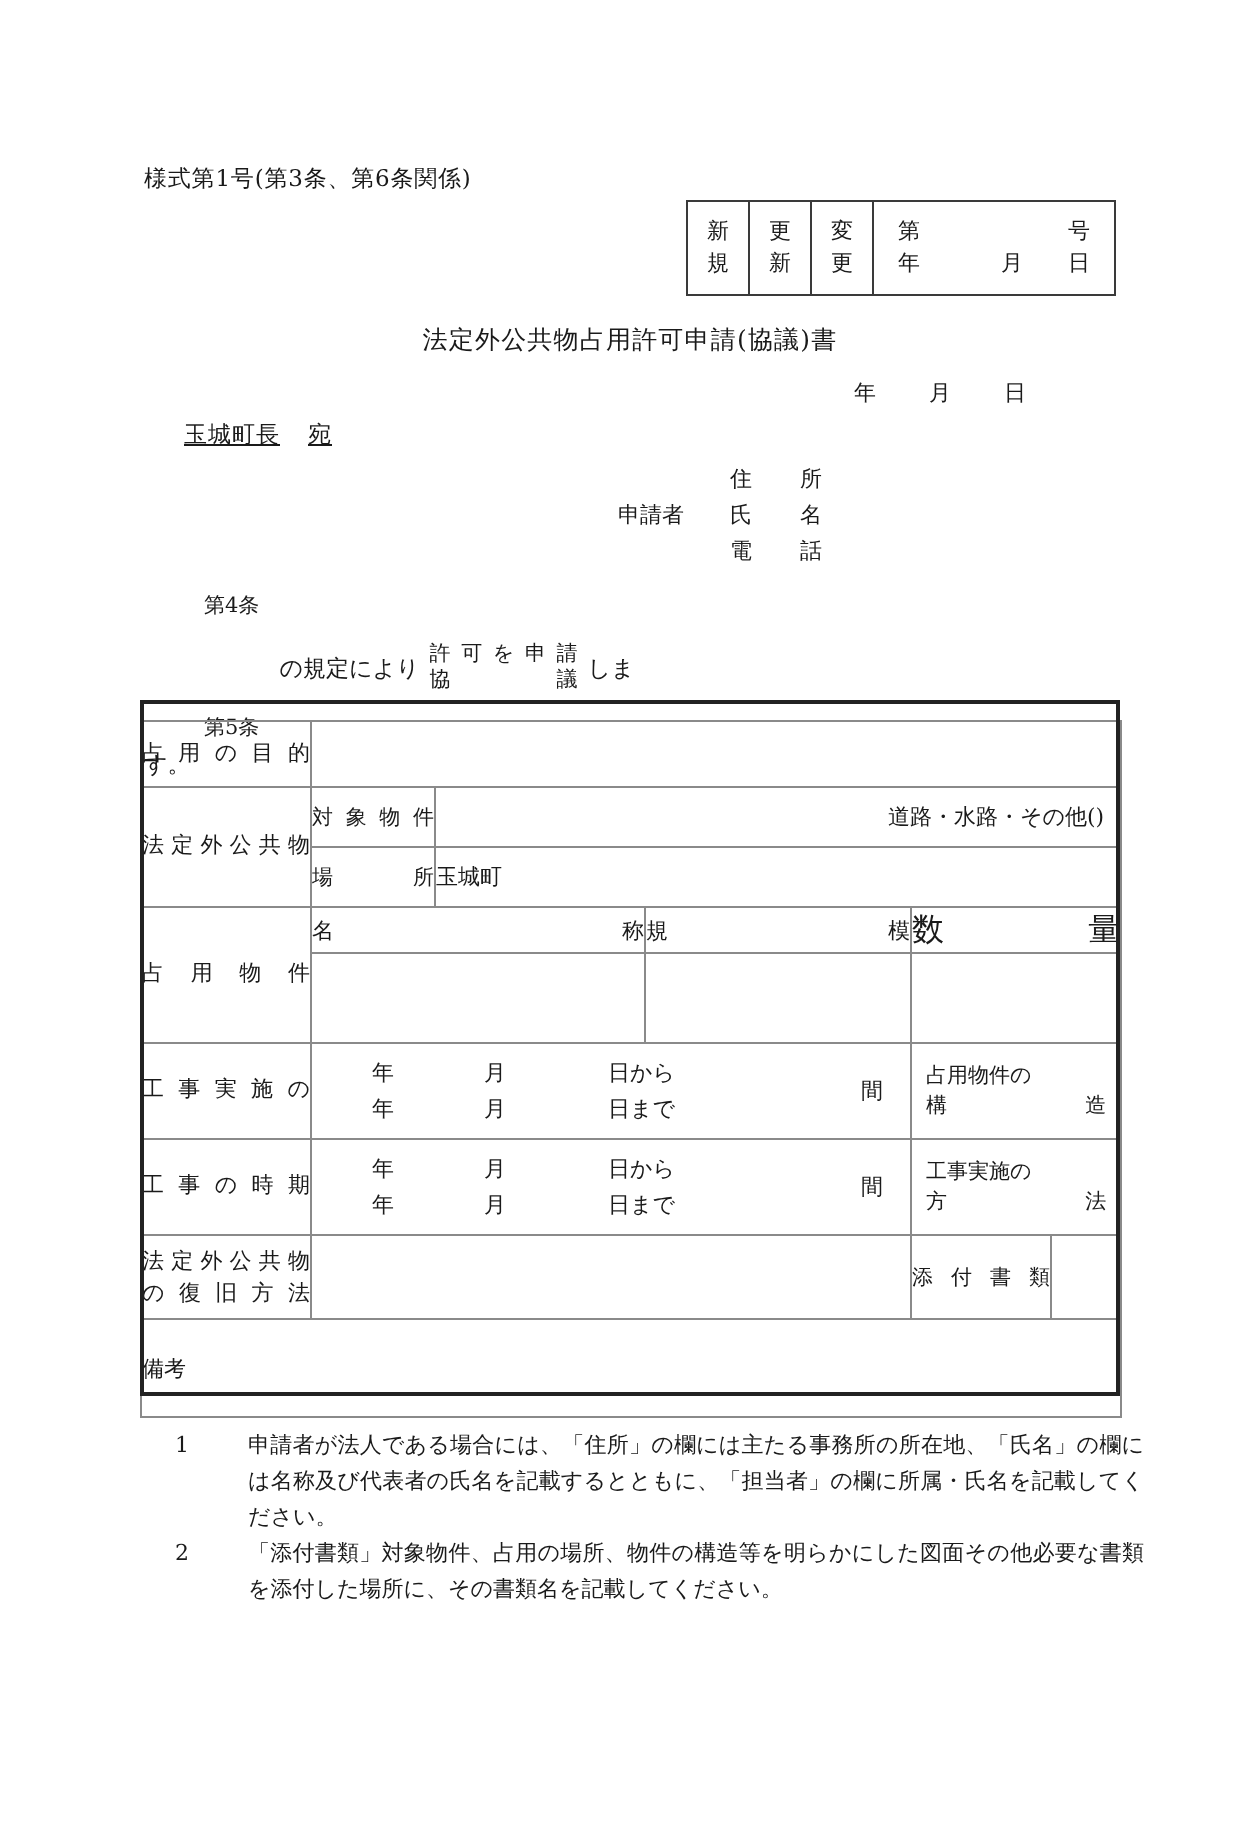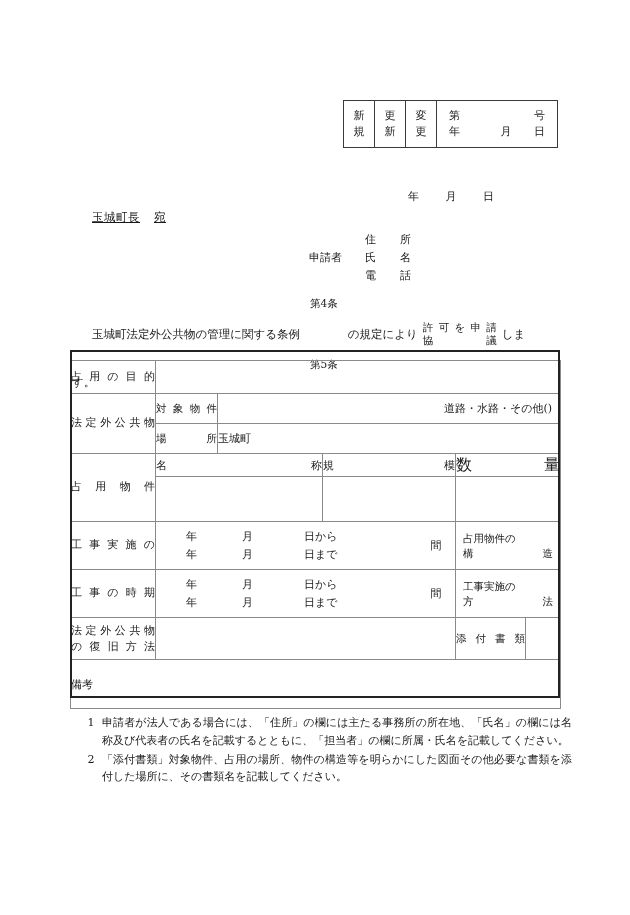--- a/index.html
+++ b/index.html
@@ -75,21 +75,21 @@
   
   .doc-title {
     left: 0;
     top: 162px;
     width: 630px;
     text-align: center;
     font-size: 12.5px;
     letter-spacing: .6px;
   }
   .title-date {
-    left: 408px;
+    left: 427px;
     top: 189px;
     font-size: 11px;
     letter-spacing: .5px;
   }
   .title-date .sp { display: inline-block; width: 26px; }
 
   
   .addressee {
     left: 92px;
     top: 210px;
@@ -284,27 +284,29 @@
     width: 30px;
     flex: none;
     text-align: center;
     padding-left: 8px;
     box-sizing: border-box;
   }
   .note-body {
     flex: 1;
     text-align: justify;
     text-indent: 0;
+    margin-left: 22px;
   }
 </style>
 </head>
 <body>
 
 <div class="page">
 
+  <div class="abs form-no">様式第1号(第3条、第6条関係)</div>
 
   <div class="abs class-box">
     <div class="class-cell narrow">
       <span class="ch">新</span>
       <span class="ch">規</span>
     </div>
     <div class="class-cell narrow">
       <span class="ch">更</span>
       <span class="ch">新</span>
     </div>
@@ -318,20 +320,21 @@
         <span>号</span>
       </div>
       <div class="wide-line">
         <span>年</span>
         <span class="mid">月</span>
         <span>日</span>
       </div>
     </div>
   </div>
 
+  <div class="abs doc-title">法定外公共物占用許可申請(協議)書</div>
   <div class="abs title-date nowrap">
     <span>年</span><span class="sp"></span><span>月</span><span class="sp"></span><span>日</span>
   </div>
 
   <div class="abs addressee nowrap">
     <span>玉城町長</span><span class="gap"></span><span>宛</span>
   </div>
 
   <div class="abs applicant">
     <div class="app-row">
@@ -353,21 +356,20 @@
       <span class="app-field">
         <span>電</span>
         <span>話</span>
       </span>
     </div>
   </div>
 
   <div class="abs statement">
     <div class="stmt-line">
       <span style="display:inline-block;width:20px;"></span>
-      <span>玉城町法定外公共物の管理に関する条例</span>
       <span class="stack">
         <span>第4条</span>
         <span>第5条</span>
       </span>
       <span>の規定により</span>
       <span class="stack-wide">
         <span class="sp-between">
           <span>許</span>
           <span>可</span>
           <span>を</span>

